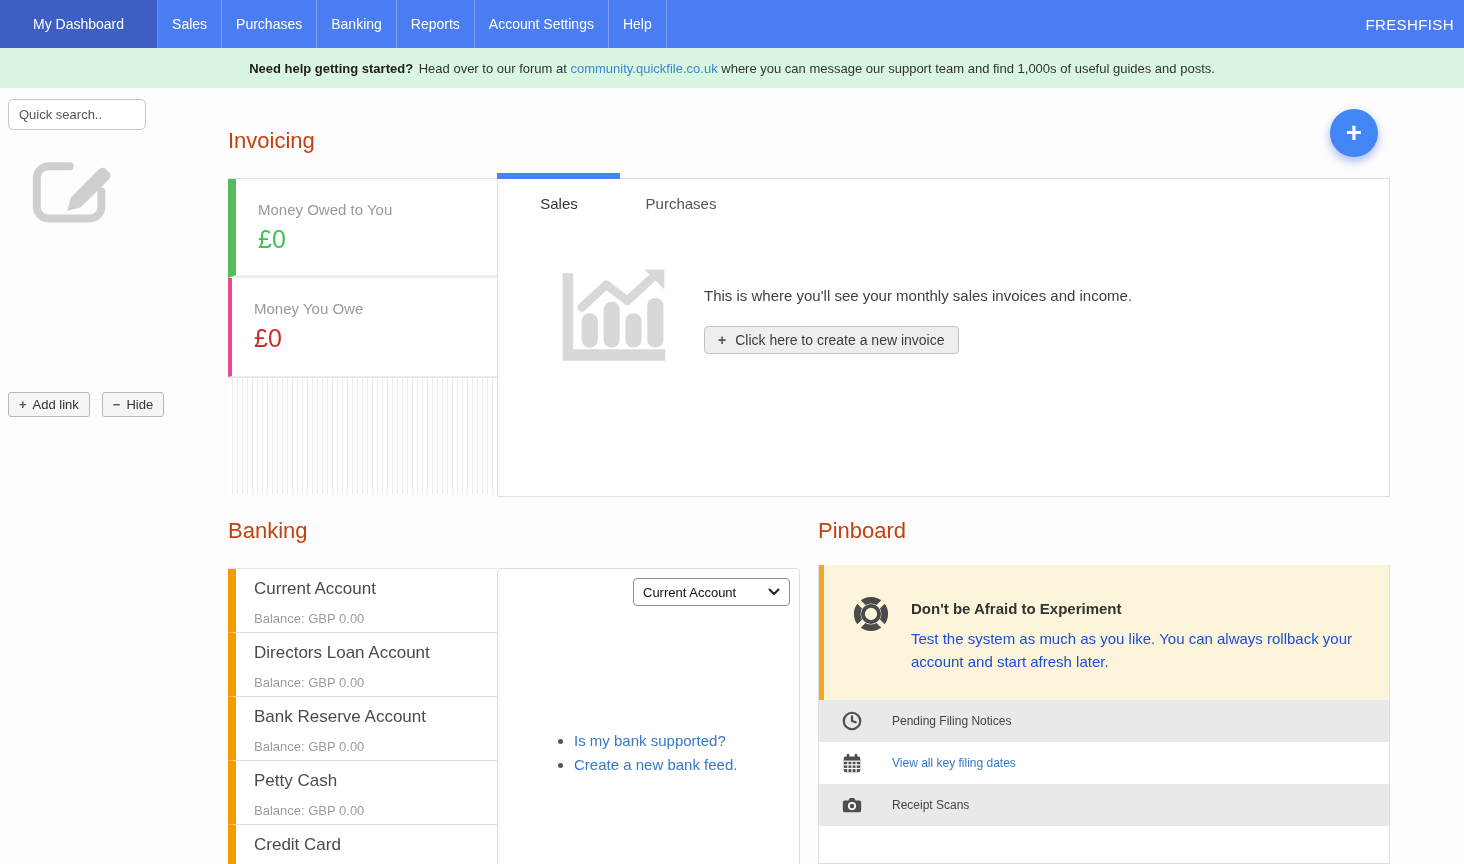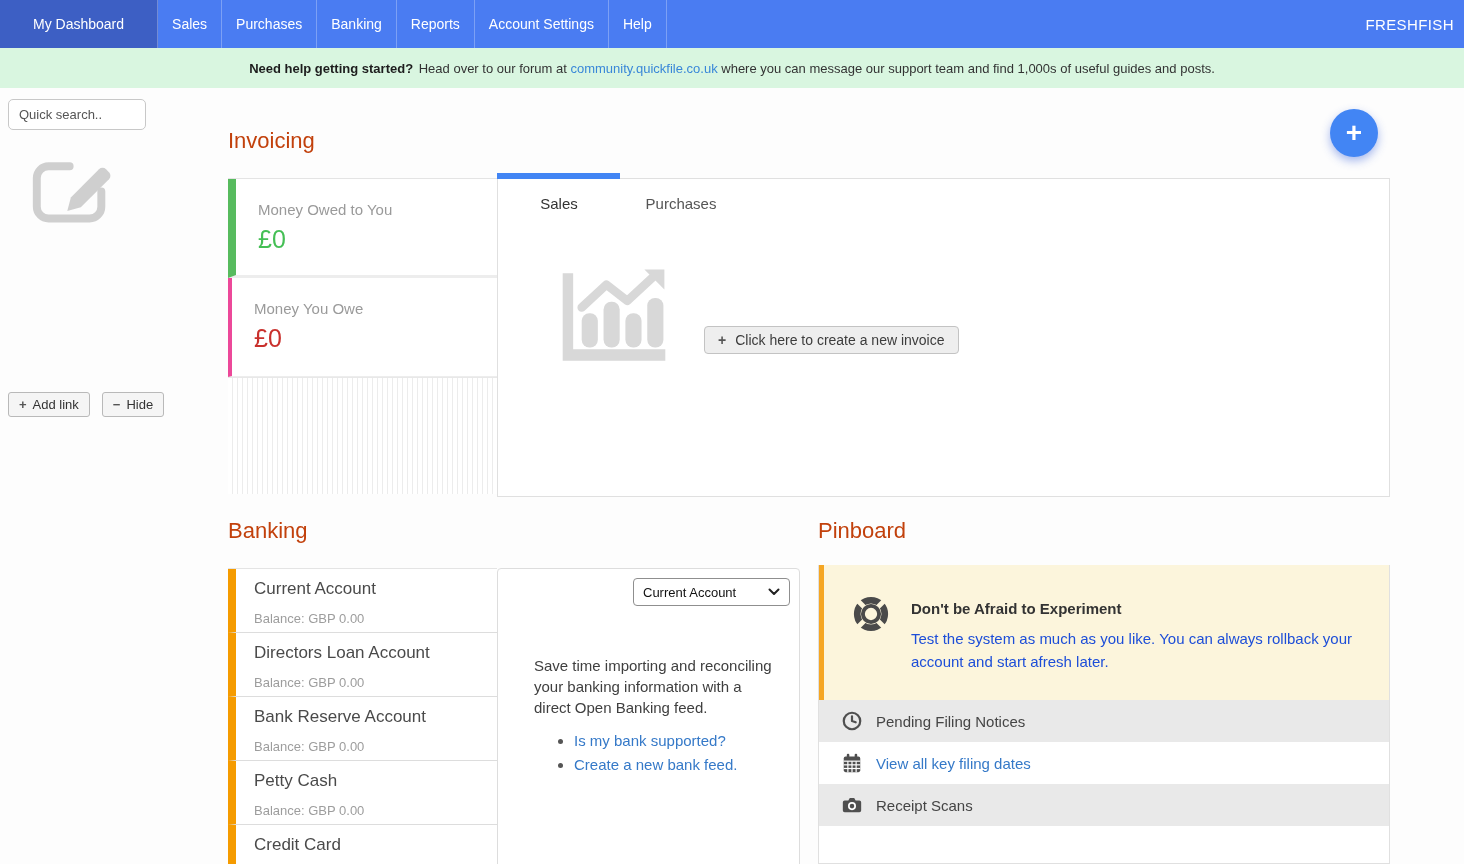--- a/index.html
+++ b/index.html
@@ -134,21 +134,21 @@
     position: absolute; top: 565px; left: 818px; width: 572px; height: 299px;
     background: #fff; border: 1px solid #e0e0e0; border-top: none;
   }
   .pin-tip { height: 135px; background: #fcf5dc; border-left: 5px solid #f5a623; position: relative; padding-left: 28px; }
   .lifebuoy { position: absolute; top: 31px; left: 29px; }
   .pin-tip-title { position: absolute; top: 35px; left: 87px; font-size: 15px; font-weight: bold; color: #333; }
   .pin-tip-text { position: absolute; top: 62px; left: 87px; width: 478px; font-size: 15px; line-height: 23px; color: #1d4ed8; }
   .pin-row { height: 42px; display: flex; align-items: center; padding-left: 22px; cursor: pointer; }
   .pin-row.alt { background: #e9e9e9; }
   .pin-row .picon { width: 24px; display: flex; align-items: center; }
-  .pin-label { margin-left: 11px; font-size: 15px; color: #454545; }
+  .pin-label { margin-left: 27px; font-size: 12px; color: #454545; }
   .pin-label.link { color: #3579c8; }
 </style>
 </head>
 <body>
 
 <div class="topnav">
   <a class="nav-item active">My Dashboard</a>
   <a class="nav-item">Sales</a>
   <a class="nav-item">Purchases</a>
   <a class="nav-item">Banking</a>
@@ -215,20 +215,21 @@
     <svg width="114" height="96" viewBox="0 0 120 100">
       <path d="M6 4 h11 v80 h97 v12 H6 z" fill="#d8d8d8"></path>
       <rect x="26" y="46" width="17" height="36" rx="8" fill="#d8d8d8"></rect>
       <rect x="49" y="34" width="17" height="48" rx="8" fill="#d8d8d8"></rect>
       <rect x="72" y="46" width="17" height="36" rx="8" fill="#d8d8d8"></rect>
       <rect x="95" y="30" width="17" height="52" rx="8" fill="#d8d8d8"></rect>
       <path d="M26 40 L52 16 L74 33 L101 8" stroke="#d8d8d8" stroke-width="9" fill="none" stroke-linejoin="round" stroke-linecap="round"></path>
       <path d="M92 0 L113 0 L113 21 Z" fill="#d8d8d8"></path>
     </svg>
   </span>
+  <div class="empty-text">This is where you'll see your monthly sales invoices and income.</div>
   <button class="create-btn">
     <span class="sym">+</span>
     <span>Click here to create a new invoice</span>
   </button>
 </div>
 
 <h2 class="section-title" style="top:518px; left:228px;">Banking</h2>
 
 <div class="bank-list">
   <div class="bank-row">
@@ -253,21 +254,20 @@
   </div>
 </div>
 
 <div class="feed-card">
   <div class="select">
     <span>Current Account</span>
     <svg width="12" height="8" viewBox="0 0 12 8">
       <path d="M1.5 1.5 L6 6 L10.5 1.5" stroke="#222" stroke-width="2" fill="none" stroke-linecap="round" stroke-linejoin="round"></path>
     </svg>
   </div>
-  <div class="feed-desc">Save time importing and reconciling your banking information with a direct Open Banking feed.</div>
   <ul class="feed-links">
     <li>
       <a>Is my bank supported?</a>
     </li>
     <li>
       <a>Create a new bank feed.</a>
     </li>
   </ul>
 </div>
 

